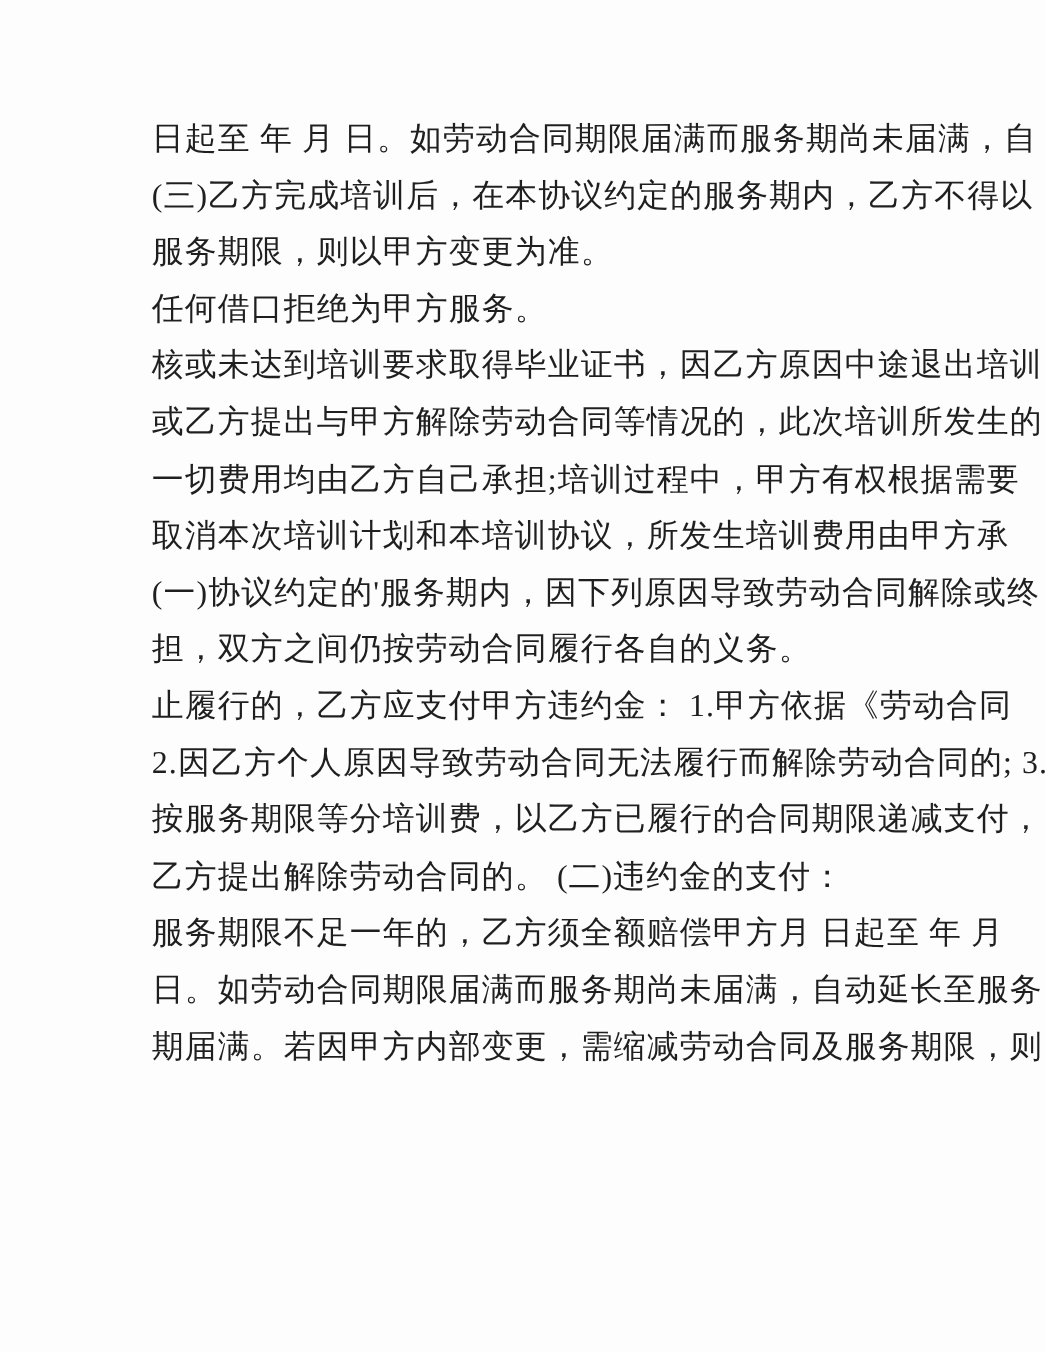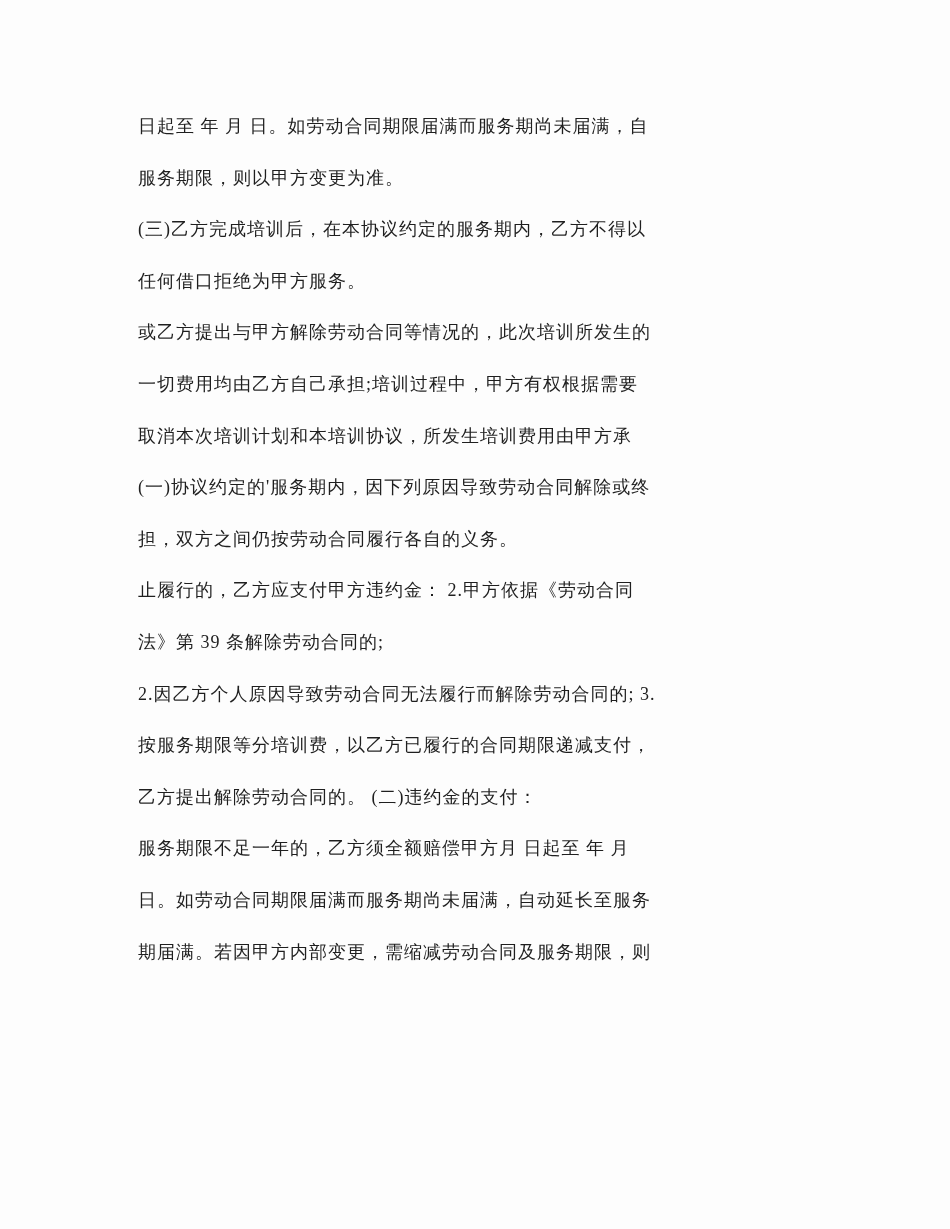--- a/index.html
+++ b/index.html
@@ -20,44 +20,44 @@
     box-sizing: border-box;
     padding-top: 101px;
     padding-left: 138px;
     padding-right: 52px;
   }
   .textblock {
     width: 760px;
   }
   .line {
     white-space: pre;
-    font-size: 18px;
+    font-size: 29px;
     line-height: 51.6px;
     height: 51.6px;
     color: #1f1f1f;
     letter-spacing: 1px;
     text-align: left;
   }
 </style>
 </head>
 <body>
 
 <div class="page">
   <div class="textblock">
     <div class="line">日起至 年 月 日。如劳动合同期限届满而服务期尚未届满，自</div>
+    <div class="line">(三)乙方完成培训后，在本协议约定的服务期内，乙方不得以</div>
     <div class="line">服务期限，则以甲方变更为准。</div>
-    <div class="line">(三)乙方完成培训后，在本协议约定的服务期内，乙方不得以</div>
     <div class="line">任何借口拒绝为甲方服务。</div>
+    <div class="line">核或未达到培训要求取得毕业证书，因乙方原因中途退出培训</div>
     <div class="line">或乙方提出与甲方解除劳动合同等情况的，此次培训所发生的</div>
     <div class="line">一切费用均由乙方自己承担;培训过程中，甲方有权根据需要</div>
     <div class="line">取消本次培训计划和本培训协议，所发生培训费用由甲方承</div>
     <div class="line">(一)协议约定的'服务期内，因下列原因导致劳动合同解除或终</div>
     <div class="line">担，双方之间仍按劳动合同履行各自的义务。</div>
-    <div class="line">止履行的，乙方应支付甲方违约金： 2.甲方依据《劳动合同</div>
-    <div class="line">法》第 39 条解除劳动合同的;</div>
+    <div class="line">止履行的，乙方应支付甲方违约金： 1.甲方依据《劳动合同</div>
     <div class="line">2.因乙方个人原因导致劳动合同无法履行而解除劳动合同的; 3.</div>
     <div class="line">按服务期限等分培训费，以乙方已履行的合同期限递减支付，</div>
     <div class="line">乙方提出解除劳动合同的。 (二)违约金的支付：</div>
     <div class="line">服务期限不足一年的，乙方须全额赔偿甲方月 日起至 年 月</div>
     <div class="line">日。如劳动合同期限届满而服务期尚未届满，自动延长至服务</div>
     <div class="line">期届满。若因甲方内部变更，需缩减劳动合同及服务期限，则</div>
   </div>
 </div>
 
 </body></html>

